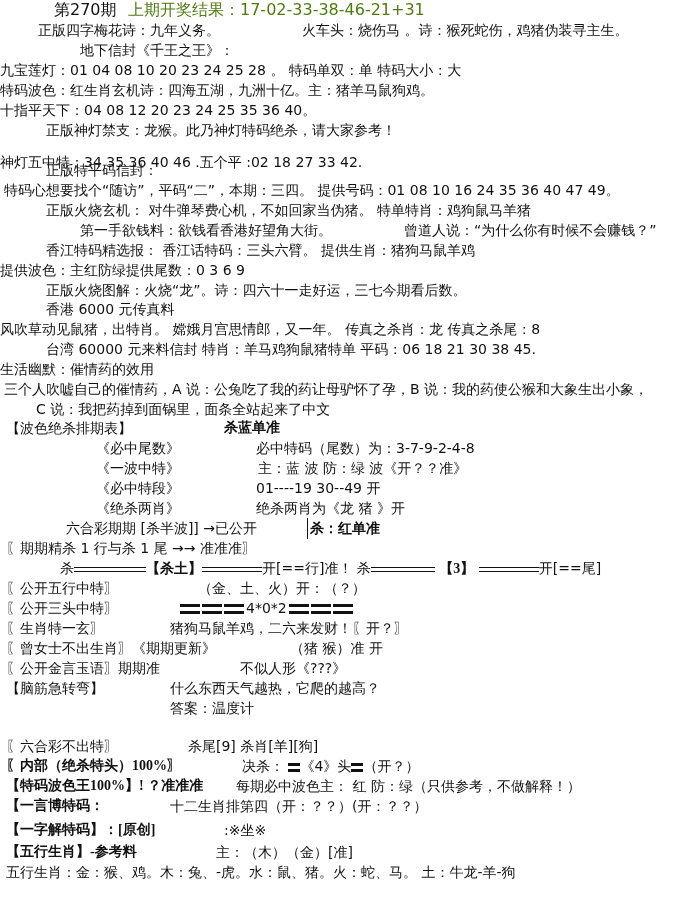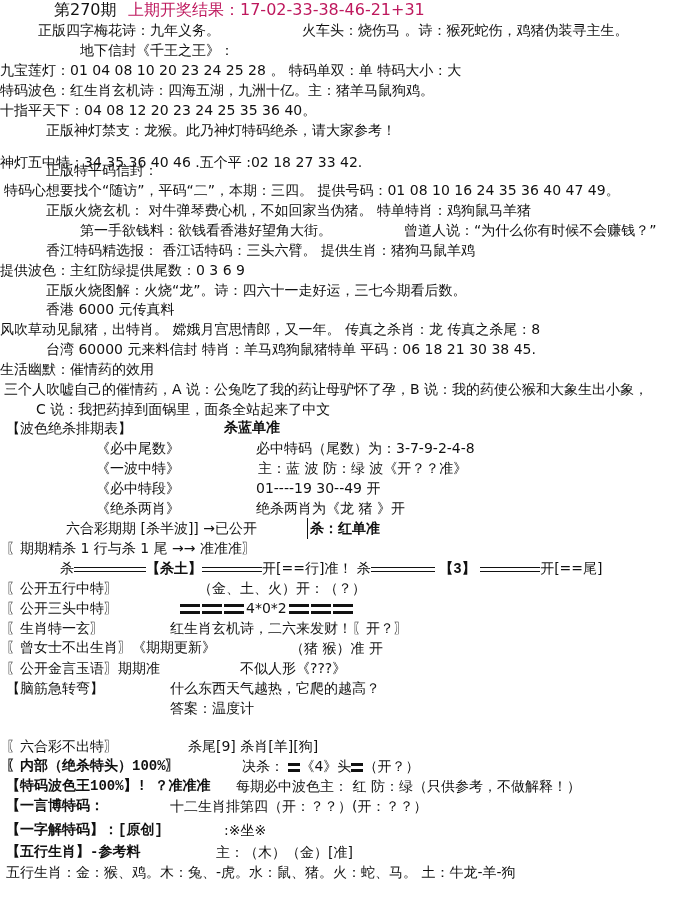--- a/index.html
+++ b/index.html
@@ -1,20 +1,20 @@
 <!DOCTYPE html>
 <html><head>
 <meta charset="utf-8">
 <style>
   html, body { margin:0; padding:0; background:#ffffff; }
   body { width:688px; height:903px; position:relative; overflow:hidden;
          font-family:"DejaVu Sans", "Liberation Sans", sans-serif; color:#111; font-size:14px; }
   .ln { position:absolute; white-space:nowrap; line-height:20px; font-size:14px; }
-  .red { color:#be185d; }
-  .bold { font-weight:bold; font-family:Liberation Mono, monospace; }
+  .red { color:#4d7c0f; }
+  .bold { font-weight:bold; font-family:Liberation Serif, serif; }
   .big { font-size:16px; }
   .bar { display:inline-block; width:20px; height:4px; border-top:3px solid #111; border-bottom:3px solid #111; margin-right:2px; vertical-align:middle; }
   .dbl { display:inline-block; height:3px; border-top:1px solid #111; border-bottom:1px solid #111; vertical-align:middle; }
   .eq { display:inline-block; width:12px; height:3px; border-top:3px solid #111; border-bottom:3px solid #111; vertical-align:middle; }
 </style>
 </head>
 <body>
 
 <div class="ln big" style="left:54px;top:0px;">第270期</div>
 <div class="ln big red" style="left:128px;top:0px;">
@@ -68,23 +68,23 @@
 
 <div class="ln" style="left:6px;top:578px;">〖公开五行中特〗</div>
 <div class="ln" style="left:198px;top:578px;">（金、土、火）开：（？）</div>
 
 <div class="ln" style="left:6px;top:598px;">〖公开三头中特〗</div>
 <div class="ln" style="left:180px;top:598px;">
   <span class="bar"></span><span class="bar"></span><span class="bar"></span><span>4*0*2</span><span class="bar" style="margin-left:2px;"></span><span class="bar"></span><span class="bar"></span>
 </div>
 
 <div class="ln" style="left:6px;top:618px;">〖生肖特一玄〗</div>
-<div class="ln" style="left:170px;top:618px;">红生肖玄机诗，二六来发财！〖开？〗</div>
+<div class="ln" style="left:170px;top:618px;">猪狗马鼠羊鸡，二六来发财！〖开？〗</div>
 
-<div class="ln" style="left:6px;top:638px;font-family:Liberation Mono, monospace;">〖曾女士不出生肖〗《期期更新》</div>
+<div class="ln" style="left:6px;top:638px;">〖曾女士不出生肖〗《期期更新》</div>
 <div class="ln" style="left:290px;top:638px;">（猪 猴）准 开</div>
 
 <div class="ln" style="left:6px;top:658px;">〖公开金言玉语〗期期准</div>
 <div class="ln" style="left:240px;top:658px;">不似人形《???》</div>
 
 <div class="ln" style="left:6px;top:678px;">【脑筋急转弯】</div>
 <div class="ln" style="left:170px;top:678px;">什么东西天气越热，它爬的越高？</div>
 <div class="ln" style="left:170px;top:698px;">答案：温度计</div>
 
 <div class="ln" style="left:6px;top:736px;">〖六合彩不出特〗</div>

